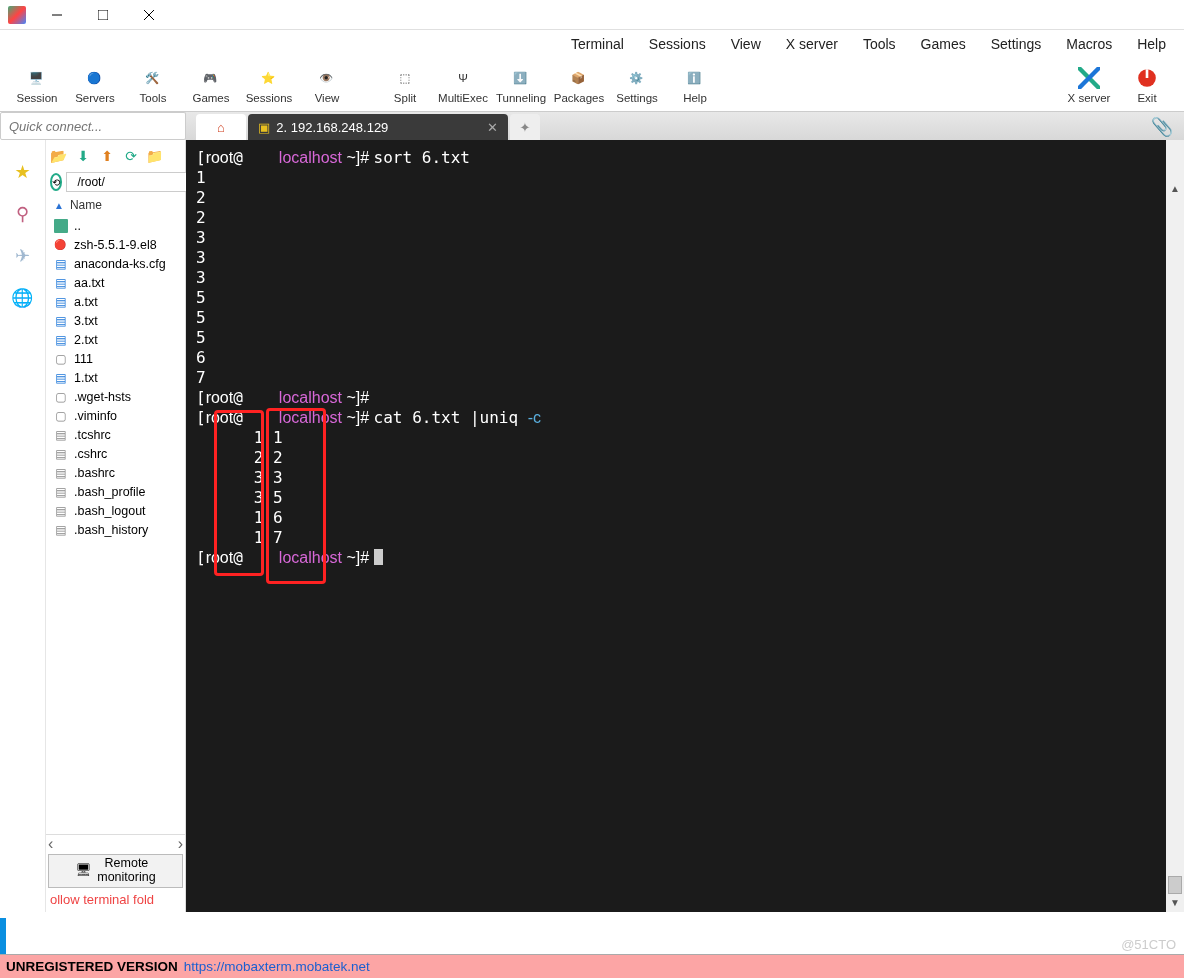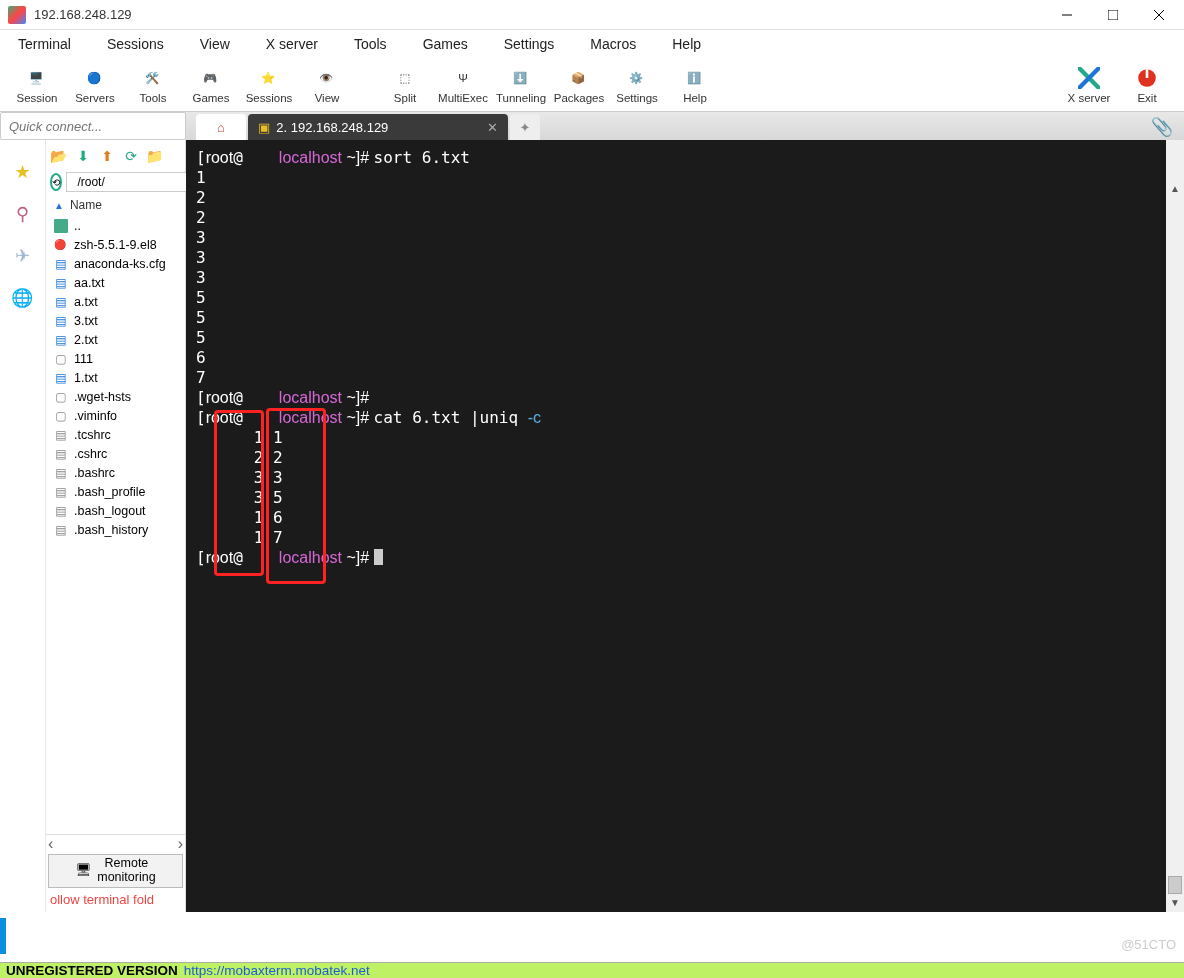--- a/index.html
+++ b/index.html
@@ -6,21 +6,21 @@
 body { width:1184px; height:978px; background:#fff; position:relative; overflow:hidden; }
 
 
 .titlebar { height:30px; display:flex; align-items:center; padding:0 2px 0 8px; border-bottom:1px solid #e0e0e0; }
 .titlebar .logo { width:18px; height:18px; margin-right:8px; background:linear-gradient(135deg,#4a7 0%,#f44 50%,#48f 100%); border-radius:2px; }
 .titlebar .title { font-size:13px; color:#333; flex:1; }
 .titlebar .winbtn { width:46px; height:30px; display:flex; align-items:center; justify-content:center; color:#333; font-size:11px; }
 .winbtn svg { width:10px; height:10px; stroke:#000; stroke-width:1; fill:none; }
 
 
-.menubar { height:28px; display:flex; align-items:center; padding:0 6px; font-size:14px; color:#222; gap:12px; }
+.menubar { height:28px; display:flex; align-items:center; padding:0 6px; font-size:14px; color:#222; gap:1px;justify-content:flex-end; }
 .menubar .item { padding:4px 12px; }
 
 
 .toolbar { height:54px; display:flex; align-items:center; padding:2px 8px; border-bottom:1px solid #ccc; background:#fff; }
 .toolbar .tbtn { width:58px; display:flex; flex-direction:column; align-items:center; font-size:11.5px; color:#333; gap:2px; }
 .toolbar .tbtn .ticon { width:24px; height:24px; display:flex; align-items:center; justify-content:center; }
 .toolbar .spacer { flex:1; }
 
 
 .middle { display:flex; height:800px; position:relative; }
@@ -67,34 +67,33 @@
 .terminal .cursor { display:inline-block; width:9px; height:16px; background:#ccc; vertical-align:-2px;}
 .vsb { position:absolute; right:0; top:0; bottom:0; width:18px; background:#f0f0f0;}
 .vsb .arrow-up, .vsb .arrow-dn { height:18px; display:flex; align-items:center; justify-content:center; color:#555; font-size:10px;}
 .vsb .thumb { height:18px; background:#ccc; position:absolute; bottom:18px; left:2px; right:2px; border:1px solid #aaa;}
 .vsb .arrow-dn { position:absolute; bottom:0; width:100%;}
 
 
 .hlbox { position:absolute; border:3px solid #f22; border-radius:4px; pointer-events:none; }
 
 
-.statusbar { position:absolute; bottom:0; left:0; right:0; height:16px; border-top:1px solid #aaa; background:#bef264; display:flex; align-items:center; font-size:13.5px; padding:0 6px; gap:6px;}
+.statusbar { position:absolute; bottom:0; left:0; right:0; height:24px; border-top:1px solid #aaa; background:#fca5a5; display:flex; align-items:center; font-size:13.5px; padding:0 6px; gap:6px;}
 .statusbar .bold { font-weight:bold; }
 .statusbar a { color:#1a5fd0; text-decoration:none;}
 .watermark { position:absolute; right:8px; bottom:26px; color:#ccc; font-size:13px;}
 
 
 .blueedge { position:absolute; left:0; top:918px; width:6px; height:36px; background:#0b8fe0;}
 </style>
 </head>
 <body>
 
 <div class="titlebar">
   <div class="logo"></div>
-  <div class="title">192.168.248.129</div>
   <div class="winbtn">
       <svg viewBox="0 0 10 10">
         <line x1="0" y1="5" x2="10" y2="5"></line>
       </svg>
     </div>
   <div class="winbtn">
       <svg viewBox="0 0 10 10">
         <rect x="0" y="0" width="10" height="10"></rect>
       </svg>
     </div>

